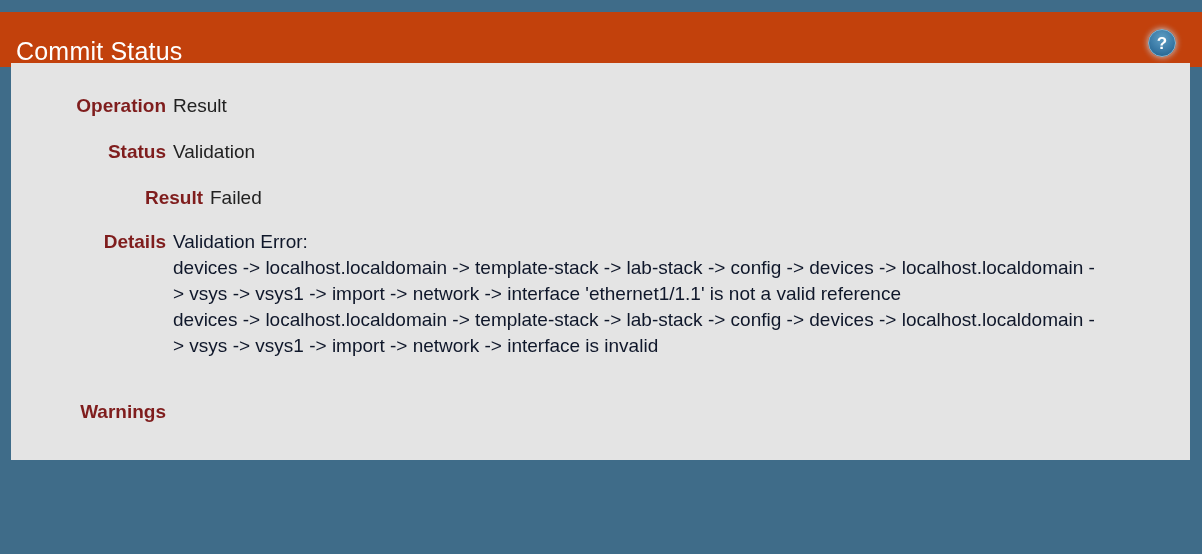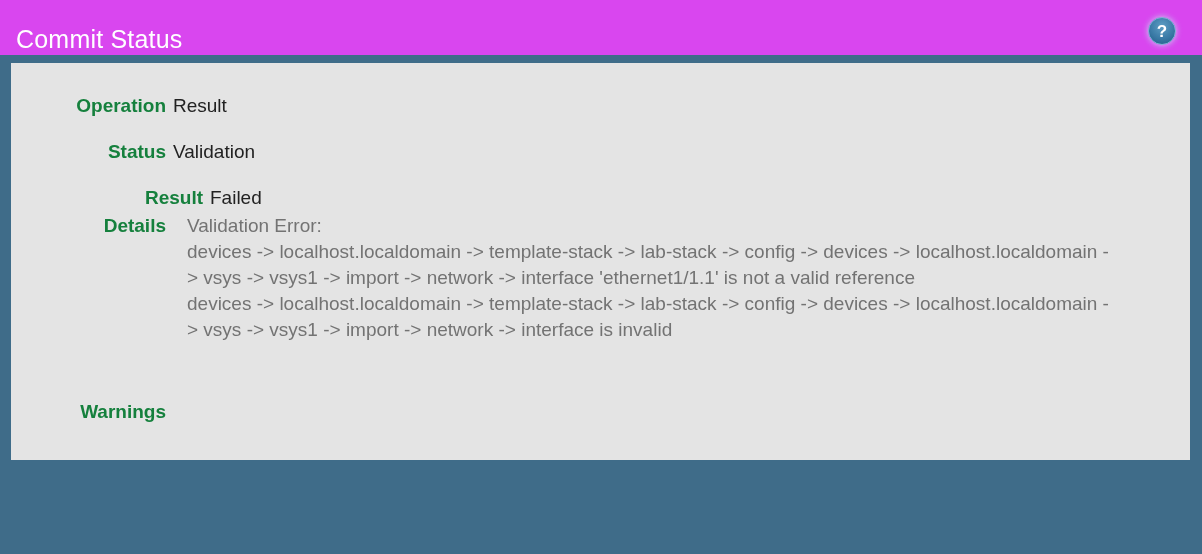--- a/index.html
+++ b/index.html
@@ -19,24 +19,24 @@
     width: 1202px;
     height: 554px;
     background: #3f6c89;
     box-sizing: border-box;
   }
 
   
   .titlebar {
     position: absolute;
     left: 0;
-    top: 0;
+    top: 12px;
     width: 1202px;
     height: 55px;
-    background: #d946ef;
+    background: #c2410c;
   }
   .dialog-title {
     position: absolute;
     left: 16px;
     top: 24px;
     font-size: 25px;
     line-height: 30px;
     color: #ffffff;
     letter-spacing: 0.2px;
     white-space: nowrap;
@@ -89,45 +89,45 @@
     left: 0;
     display: flex;
     align-items: flex-start;
   }
   .field-label {
     width: 162px;
     text-align: right;
     font-size: 19px;
     line-height: 26px;
     font-weight: bold;
-    color: #15803d;
+    color: #7f1d1d;
     padding-right: 7px;
     box-sizing: border-box;
     white-space: nowrap;
   }
   .field-value {
     font-size: 19px;
     line-height: 26px;
     color: #222222;
     white-space: nowrap;
   }
   .field-value.multiline {
     white-space: normal;
     max-width: 930px;
   }
   .detail-line {
     font-size: 19px;
     line-height: 26px;
-    color: #737373;
+    color: #0f172a;
   }
 
   .row-operation { top: 30px; }
   .row-status    { top: 76px; align-items: flex-end; }
   .row-result    { top: 122px; padding-left: 37px; }
-  .row-details   { top: 150px; gap: 14px; }
+  .row-details   { top: 166px; }
   .row-warnings  { top: 336px; align-items: flex-end; }
 
   
   .footer {
     position: absolute;
     left: 0;
     top: 460px;
     width: 1202px;
     height: 94px;
     background: #3f6c89;

